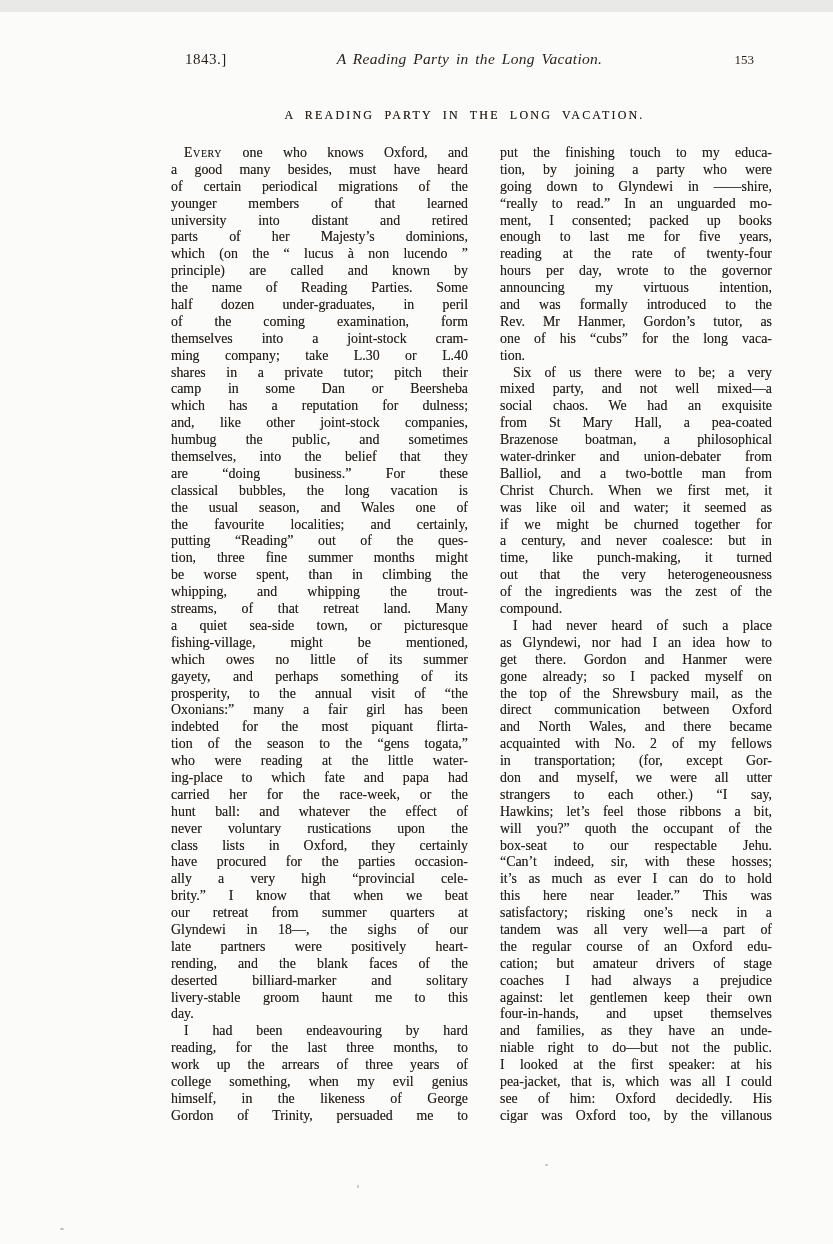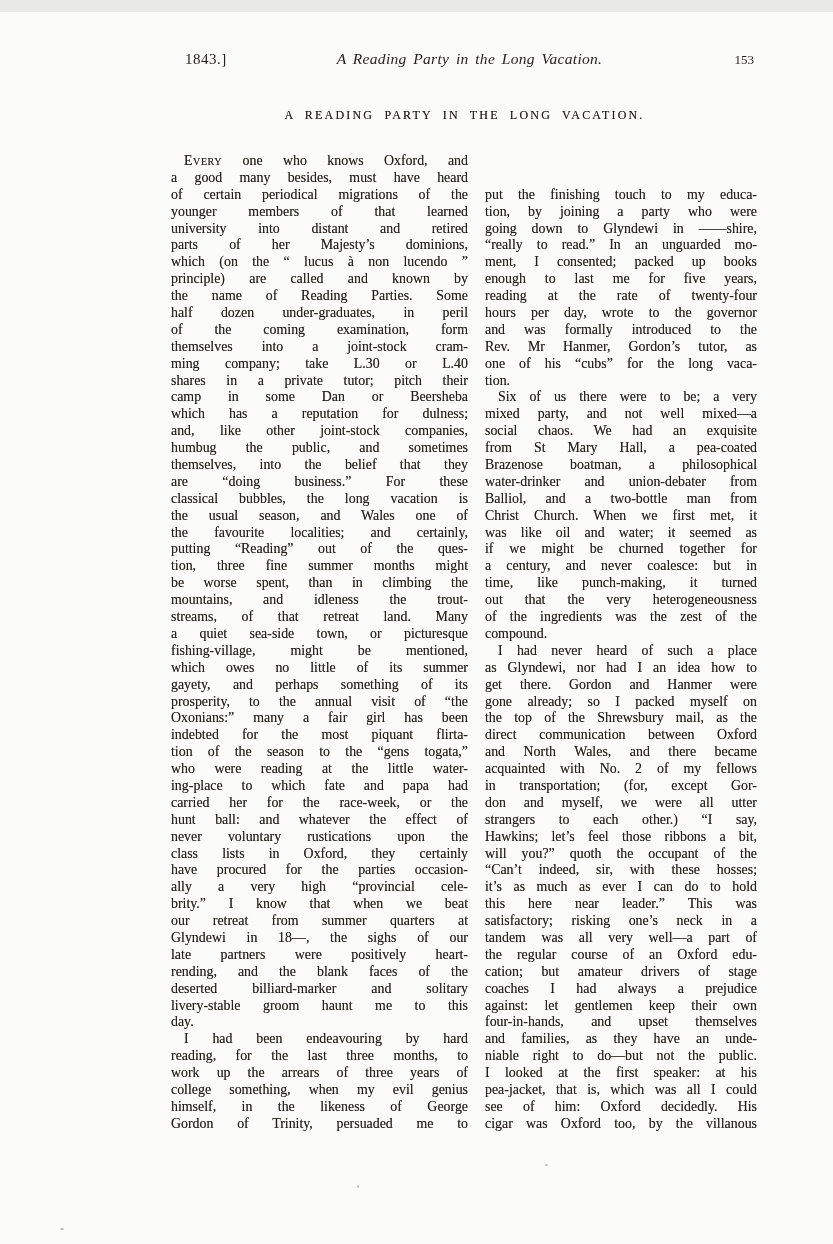--- a/index.html
+++ b/index.html
@@ -15,21 +15,21 @@
     display:flex;align-items:baseline;
   }
   .header-date{width:115px;padding-left:14px;font-size:15px;letter-spacing:.5px;}
   .header-running{flex:1;text-align:center;font-style:italic;font-size:15.5px;letter-spacing:.3px;word-spacing:2.5px;}
   .header-page{width:115px;text-align:right;padding-right:4px;font-size:13px;}
   .article-title{
     position:absolute;top:96px;left:171px;width:587px;text-align:center;
     font-size:12px;letter-spacing:2.2px;word-spacing:5px;
     text-shadow:0 0 .4px rgba(36,31,26,.6);
   }
-  .columns{position:absolute;top:141px;left:171px;display:flex;gap:17px;align-items:flex-end;}
+  .columns{position:absolute;top:133px;left:171px;display:flex;gap:32px;}
   .col{font-size:13.9px;}
   .col-left{width:297px;}
   .col-right{width:272px;}
   .line{
     height:16.9px;line-height:16.9px;overflow:hidden;
     text-align:justify;text-align-last:justify;
     text-shadow:0 0 .35px rgba(36,31,26,.55);
   }
   .line.endline{text-align-last:left;}
   .line.indent{padding-left:13px;}
@@ -71,21 +71,21 @@
         <div class="line"><span>and, like other joint-stock companies,</span></div>
         <div class="line"><span>humbug the public, and sometimes</span></div>
         <div class="line"><span>themselves, into the belief that they</span></div>
         <div class="line"><span>are “doing business.” For these</span></div>
         <div class="line"><span>classical bubbles, the long vacation is</span></div>
         <div class="line"><span>the usual season, and Wales one of</span></div>
         <div class="line"><span>the favourite localities; and certainly,</span></div>
         <div class="line"><span>putting “Reading” out of the ques-</span></div>
         <div class="line"><span>tion, three fine summer months might</span></div>
         <div class="line"><span>be worse spent, than in climbing the</span></div>
-        <div class="line"><span>mountains, and idleness the trout-</span></div>
+        <div class="line"><span>whipping, and whipping the trout-</span></div>
         <div class="line"><span>streams, of that retreat land. Many</span></div>
         <div class="line"><span>a quiet sea-side town, or picturesque</span></div>
         <div class="line"><span>fishing-village, might be mentioned,</span></div>
         <div class="line"><span>which owes no little of its summer</span></div>
         <div class="line"><span>gayety, and perhaps something of its</span></div>
         <div class="line"><span>prosperity, to the annual visit of “the</span></div>
         <div class="line"><span>Oxonians:” many a fair girl has been</span></div>
         <div class="line"><span>indebted for the most piquant flirta-</span></div>
         <div class="line"><span>tion of the season to the “</span><span class="it">gens togata,</span><span>”</span></div>
         <div class="line"><span>who were reading at the little water-</span></div>
@@ -113,20 +113,21 @@
       </div>
     <div class="col col-right" id="col-right">
         <div class="line"><span>put the finishing touch to my educa-</span></div>
         <div class="line"><span>tion, by joining a party who were</span></div>
         <div class="line"><span>going down to Glyndewi in ——shire,</span></div>
         <div class="line"><span>“really to read.” In an unguarded mo-</span></div>
         <div class="line"><span>ment, I consented; packed up books</span></div>
         <div class="line"><span>enough to last me for five years,</span></div>
         <div class="line"><span>reading at the rate of twenty-four</span></div>
         <div class="line"><span>hours per day, wrote to the governor</span></div>
+        <div class="line"><span>announcing my virtuous intention,</span></div>
         <div class="line"><span>and was formally introduced to the</span></div>
         <div class="line"><span>Rev. Mr Hanmer, Gordon’s tutor, as</span></div>
         <div class="line"><span>one of his “cubs” for the long vaca-</span></div>
         <div class="line endline"><span>tion.</span></div>
         <div class="line indent"><span>Six of us there were to be; a very</span></div>
         <div class="line"><span>mixed party, and not well mixed—a</span></div>
         <div class="line"><span>social chaos. We had an exquisite</span></div>
         <div class="line"><span>from St Mary Hall, a pea-coated</span></div>
         <div class="line"><span>Brazenose boatman, a philosophical</span></div>
         <div class="line"><span>water-drinker and union-debater from</span></div>
@@ -145,20 +146,21 @@
         <div class="line"><span>gone already; so I packed myself on</span></div>
         <div class="line"><span>the top of the Shrewsbury mail, as the</span></div>
         <div class="line"><span>direct communication between Oxford</span></div>
         <div class="line"><span>and North Wales, and there became</span></div>
         <div class="line"><span>acquainted with No. 2 of my fellows</span></div>
         <div class="line"><span>in transportation; (for, except Gor-</span></div>
         <div class="line"><span>don and myself, we were all utter</span></div>
         <div class="line"><span>strangers to each other.) “I say,</span></div>
         <div class="line"><span>Hawkins; let’s feel those ribbons a bit,</span></div>
         <div class="line"><span>will you?” quoth the occupant of the</span></div>
+        <div class="line"><span>box-seat to our respectable Jehu.</span></div>
         <div class="line"><span>“Can’t indeed, sir, with these hosses;</span></div>
         <div class="line"><span>it’s as much as ever I can do to hold</span></div>
         <div class="line"><span>this here near leader.” This was</span></div>
         <div class="line"><span>satisfactory; risking one’s neck in a</span></div>
         <div class="line"><span>tandem was all very well—a part of</span></div>
         <div class="line"><span>the regular course of an Oxford edu-</span></div>
         <div class="line"><span>cation; but amateur drivers of stage</span></div>
         <div class="line"><span>coaches I had always a prejudice</span></div>
         <div class="line"><span>against: let gentlemen keep their own</span></div>
         <div class="line"><span>four-in-hands, and upset themselves</span></div>

